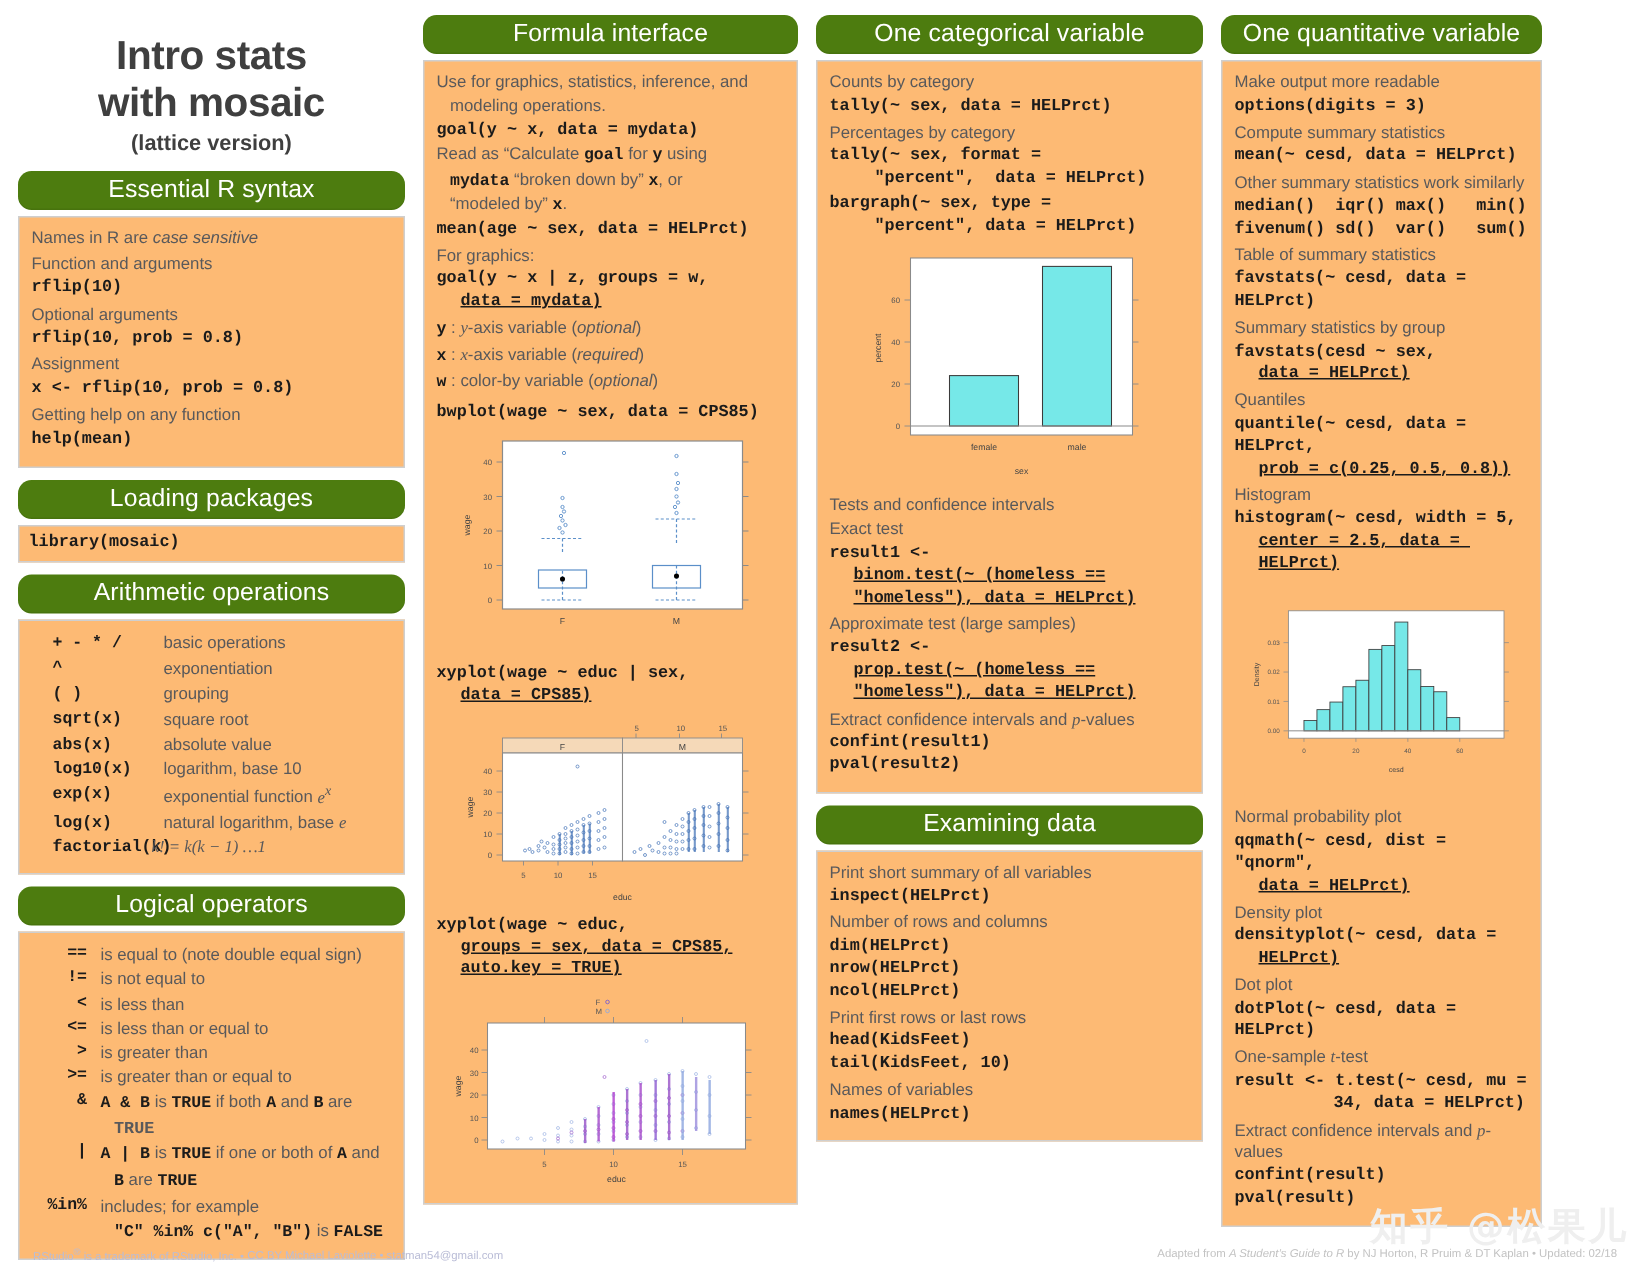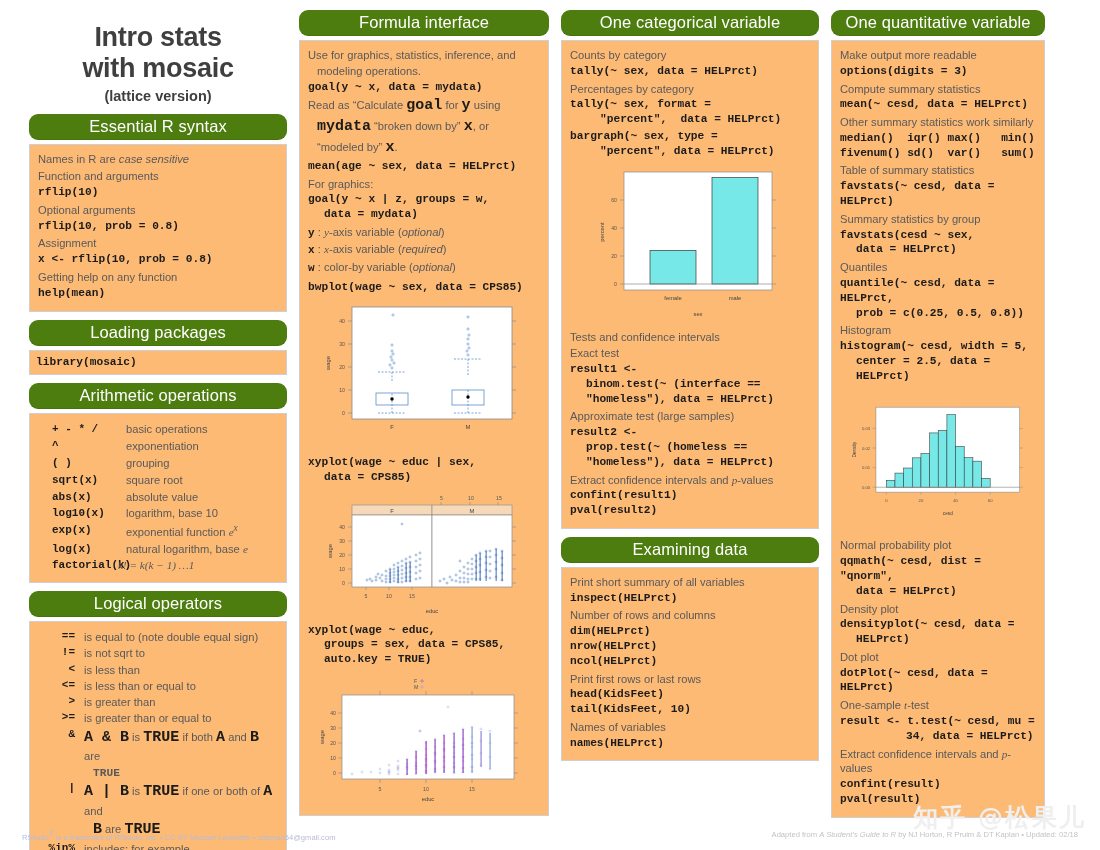--- a/index.html
+++ b/index.html
@@ -5,21 +5,21 @@
   * { box-sizing: border-box; }
   html, body { margin: 0; padding: 0; }
   body {
     width: 1100px; height: 850px;
     background: #ffffff;
     font-family: "Liberation Sans", sans-serif;
     color: #3d3d3d;
     overflow: hidden;
     position: relative;
   }
-  .sheet { position: relative; width: 1100px; height: 850px; padding: 10px 12px 0 29px; border-radius: 15px; }
+  .sheet { position: relative; width: 1100px; height: 850px; padding: 10px 12px 0 12px; border-radius: 15px; }
   .cols { display: flex; gap: 12px; align-items: flex-start; }
   .col { display: flex; flex-direction: column; }
   .col1 { width: 258px; }
   .col2 { width: 250px; }
   .col3 { width: 258px; }
   .col4 { width: 214px; }
 
   
   .title-block { text-align: center; padding: 12px 0 2px 0; }
   .title-main {
@@ -51,25 +51,25 @@
   .card.tight { padding: 3px 6px 3px 6px; }
 
   .desc { font-size: 11.2px; color: #59595b; line-height: 1.32; margin: 3px 0 1px 0; }
   .desc.first { margin-top: 0; }
   .code {
     font-family: "Liberation Mono", monospace;
     font-size: 11.2px; color: #1b1b1b; font-weight: bold;
     line-height: 1.32; margin: 1px 0 2px 0;
     white-space: pre-wrap;
   }
-  .code.i1 { padding-left: 16px; }
+  .code.i1 { padding-left: 16px; text-decoration: underline; }
   .code.i2 { padding-left: 30px; }
   .code.i3 { padding-left: 66px; }
   em { font-style: italic; }
-  .mono-inline { font-family: "Liberation Mono", monospace; font-weight: bold; font-size: 15px; color:#1b1b1b; }
+  .mono-inline { font-family: "Liberation Mono", monospace; font-weight: bold; font-size: 11px; color:#1b1b1b; }
   .serif-it { font-family: "Liberation Serif", serif; font-style: italic; }
 
   
   .oprow { display: flex; font-size: 11.2px; line-height: 1.5; }
   .oprow .op {
     font-family: "Liberation Mono", monospace; font-weight: bold;
     color: #1b1b1b; font-size: 11px;
     width: 88px; flex: 0 0 88px; padding-left: 14px;
   }
   .oprow .mean { color: #59595b; }
@@ -179,21 +179,21 @@
       </div>
 
       <div class="hdr">Logical operators</div>
       <div class="card">
         <div class="logrow">
             <span class="op">==</span>
             <span class="mean">is equal to (note double equal sign)</span>
           </div>
         <div class="logrow">
             <span class="op">!=</span>
-            <span class="mean">is not sqrt to</span>
+            <span class="mean">is not equal to</span>
           </div>
         <div class="logrow">
             <span class="op">&lt;</span>
             <span class="mean">is less than</span>
           </div>
         <div class="logrow">
             <span class="op">&lt;=</span>
             <span class="mean">is less than or equal to</span>
           </div>
         <div class="logrow">
@@ -689,21 +689,21 @@
               <text class="axl" x="97" y="136" text-anchor="middle">female</text>
               <text class="axl" x="159" y="136" text-anchor="middle">male</text>
               <text class="axl" x="122" y="152" text-anchor="middle">sex</text>
             </g>
           </svg>
         </div>
 
         <div class="desc">Tests and confidence intervals</div>
         <div class="desc" style="margin-top:0">Exact test</div>
         <div class="code">result1 &lt;-</div>
-        <div class="code i1" style="margin-top:-2px">binom.test(~ (interface ==</div>
+        <div class="code i1" style="margin-top:-2px">binom.test(~ (homeless ==</div>
         <div class="code i1" style="margin-top:-2px">"homeless"), data = HELPrct)</div>
         <div class="desc">Approximate test (large samples)</div>
         <div class="code">result2 &lt;-</div>
         <div class="code i1" style="margin-top:-2px">prop.test(~ (homeless ==</div>
         <div class="code i1" style="margin-top:-2px">"homeless"), data = HELPrct)</div>
         <div class="desc">Extract confidence intervals and <span class="serif-it">p</span>-values</div>
         <div class="code">confint(result1)</div>
         <div class="code" style="margin-top:-2px">pval(result2)</div>
       </div>
 

